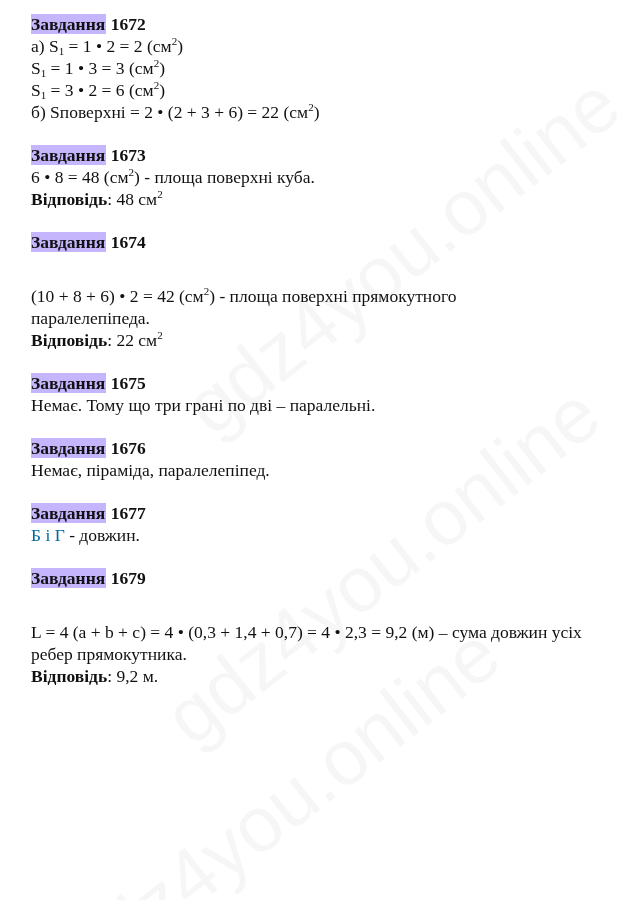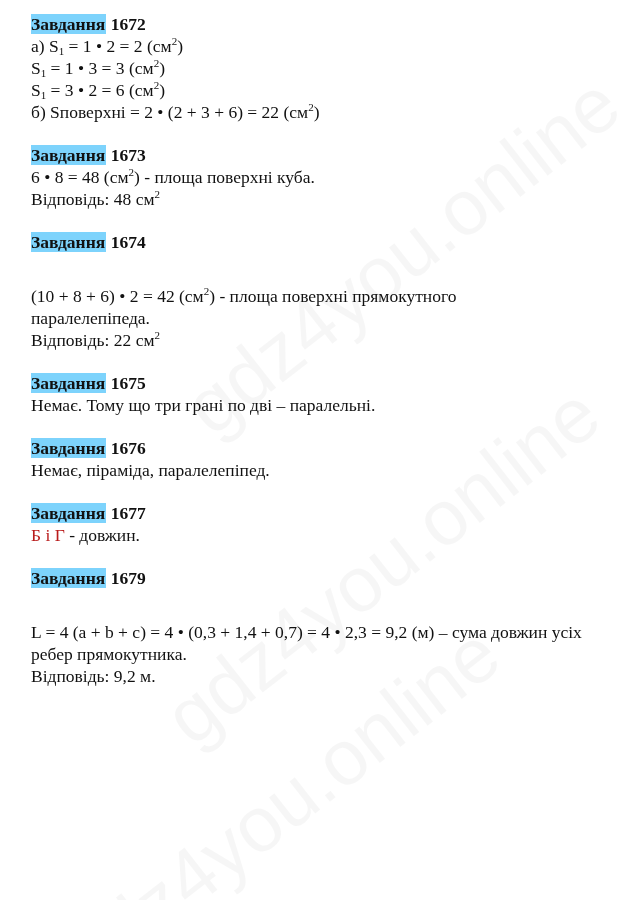--- a/index.html
+++ b/index.html
@@ -4,27 +4,27 @@
 <style>
   html, body { margin: 0; padding: 0; background: #ffffff; }
   body {
     width: 629px; height: 900px; position: relative; overflow: hidden;
     font-family: "Liberation Serif", "DejaVu Serif", serif;
     font-size: 17.5px; color: #111111;
   }
   .page { position: absolute; left: 31px; top: 13px; width: 590px; }
   .task { margin-bottom: 21px; }
   .task-title { font-weight: bold; line-height: 22px; height: 22px; }
-  .hl { background: #7dd3fc; padding: 0 1px 0 0; }
+  .hl { background: #c4b5fd; padding: 0 1px 0 0; }
   .line { line-height: 22px; white-space: nowrap; }
   .line.wrap { white-space: normal; margin-top: 32px; }
-  .b { font-weight: normal; }
+  .b { font-weight: bold; }
   sub { font-size: 11px; vertical-align: -3px; line-height: 0; }
   sup { font-size: 11px; vertical-align: 7px; line-height: 0; }
-  .blue { color: #b91c1c; }
+  .blue { color: #0369a1; }
   .watermark {
     position: absolute; pointer-events: none;
     font-family: "Liberation Sans", sans-serif; font-size: 78px;
     color: rgba(0,0,0,0.035); transform: rotate(-38deg); white-space: nowrap;
   }
 </style>
 </head>
 <body>
 
 <div class="watermark" style="left:140px; top:210px;">gdz4you.online</div>

